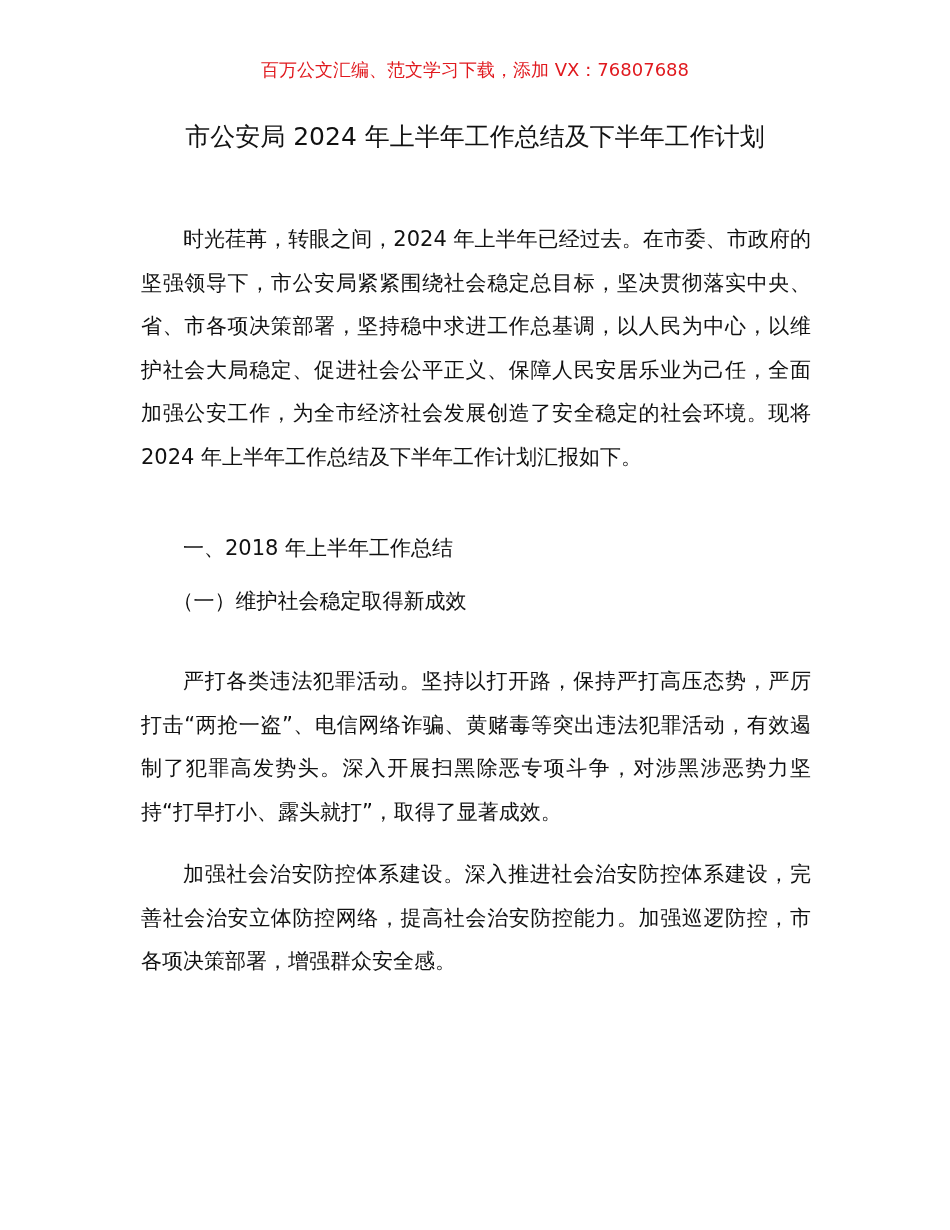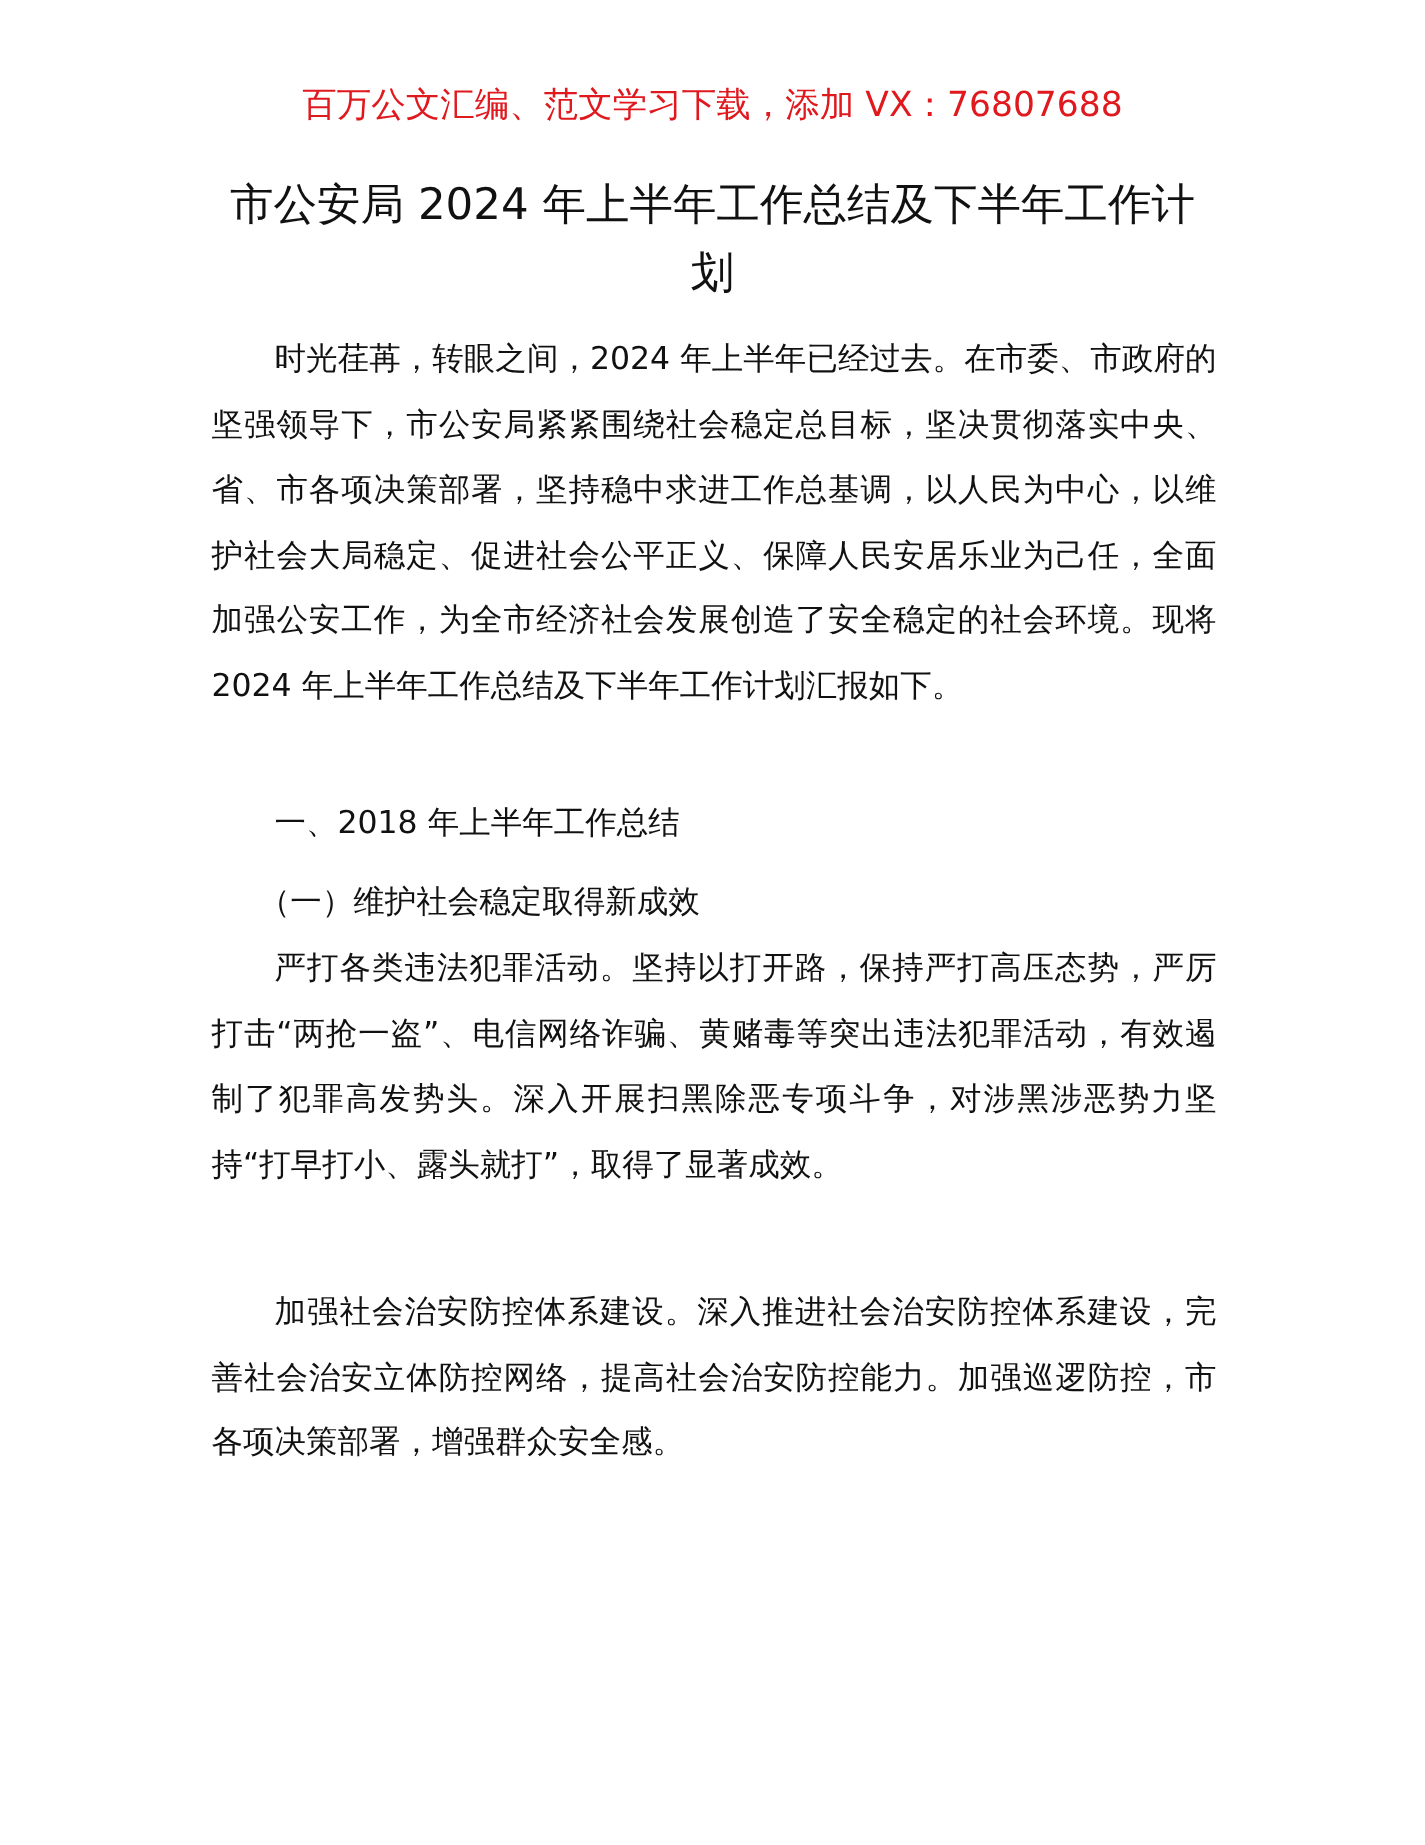--- a/index.html
+++ b/index.html
@@ -14,32 +14,32 @@
       overflow: hidden;
       font-family: "DejaVu Sans", "Liberation Sans", sans-serif;
       color: #111111;
     }
     .watermark {
       position: absolute;
       top: 58px;
       left: 0;
       width: 950px;
       text-align: center;
-      font-size: 23px;
+      font-size: 18px;
       line-height: 24px;
       color: #e0191e;
       letter-spacing: 0px;
     }
     .title {
       position: absolute;
       top: 114px;
       left: 141px;
       width: 668px;
       text-align: center;
-      font-size: 29px;
+      font-size: 25px;
       line-height: 45px;
       color: #111111;
       margin: 0;
       font-weight: normal;
     }
     .body-text {
       position: absolute;
       left: 141px;
       width: 670px;
       font-size: 21px;
@@ -47,21 +47,21 @@
       color: #111111;
       margin: 0;
       text-align: justify;
     }
     .indent {
       text-indent: 2em;
     }
     .p1 { top: 218px; }
     .h1 { top: 527px; }
     .h2 { top: 580px; }
-    .p2 { top: 624px; }
+    .p2 { top: 660px; }
     .p3 { top: 853px; }
   </style>
 </head>
 <body>
 
 <div class="watermark">百万公文汇编、范文学习下载，添加 VX：76807688</div>
 
 <h1 class="title">市公安局 2024 年上半年工作总结及下半年工作计划</h1>
 
 <p class="body-text indent p1">时光荏苒，转眼之间，2024 年上半年已经过去。在市委、市政府的坚强领导下，市公安局紧紧围绕社会稳定总目标，坚决贯彻落实中央、省、市各项决策部署，坚持稳中求进工作总基调，以人民为中心，以维护社会大局稳定、促进社会公平正义、保障人民安居乐业为己任，全面加强公安工作，为全市经济社会发展创造了安全稳定的社会环境。现将 2024 年上半年工作总结及下半年工作计划汇报如下。</p>

